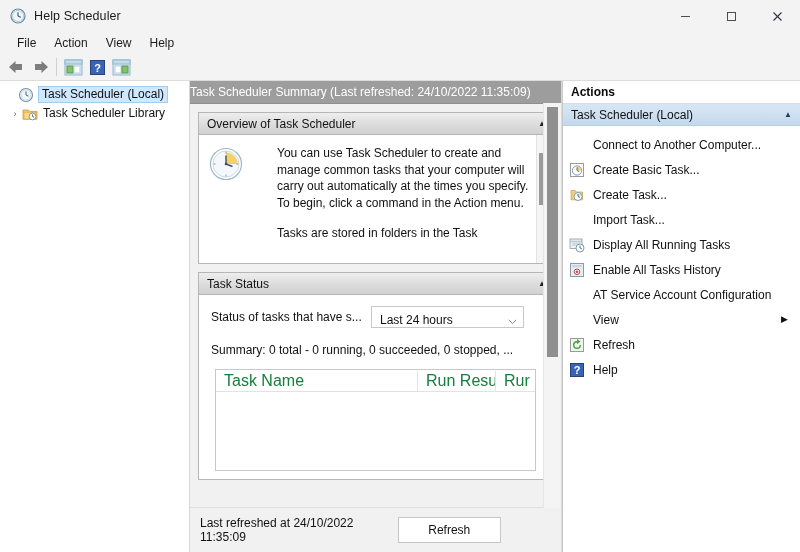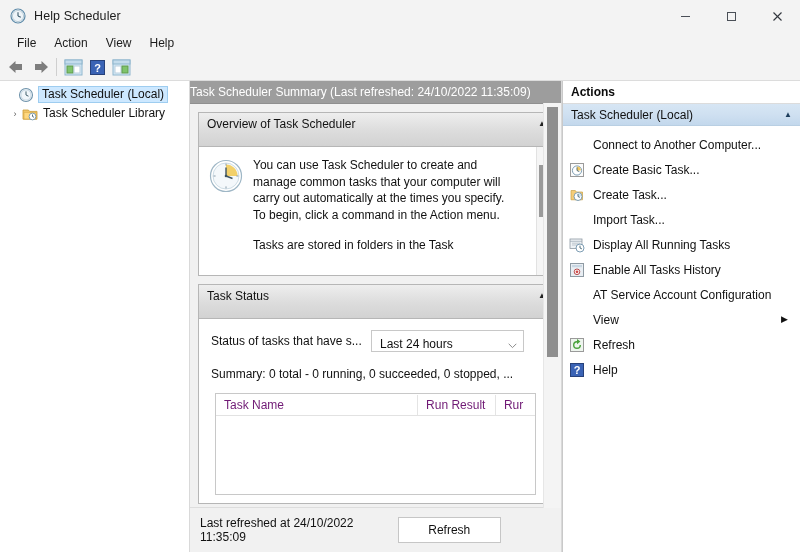--- a/index.html
+++ b/index.html
@@ -189,34 +189,35 @@
     border: 1px solid #b6b6b6;
     background: #ffffff;
     margin-bottom: 8px;
   }
   .group-head {
     height: 21px;
     background: linear-gradient(to bottom, #eeeeee 0%, #dcdcdc 55%, #d2d2d2 100%);
     border-bottom: 1px solid #b6b6b6;
     display: flex;
     align-items: center;
-    padding: 0 6px 12px 8px;
+    padding: 0 6px 0 8px;
     font-size: 12px;
     color: #121212;
   }
   .group-head .chev {
     margin-left: auto;
     font-size: 8px;
     color: #222;
     line-height: 8px;
   }
   .group-body {
     background: #ffffff;
     position: relative;
     overflow: hidden;
+    gap: 24px;
   }
 
   
   .overview-body {
     height: 118px;
     display: flex;
     padding: 10px 0 0 10px;
     position: relative;
   }
   .clock-icon { width: 34px; height: 34px; flex: 0 0 34px; margin-right: 10px; margin-top: 2px;}
@@ -296,22 +297,22 @@
     overflow: hidden;
   }
   .table-head {
     display: flex;
     height: 21px;
     background: #ffffff;
     border-bottom: 1px solid #e2e2e2;
     align-items: center;
   }
   .th {
-    font-size: 12px;
-    color: #701a75;
+    font-size: 16px;
+    color: #15803d;
     padding-left: 8px;
     box-sizing: border-box;
     border-right: 1px solid #e4e4e4;
     line-height: 20px;
     height: 20px;
     white-space: nowrap;
     overflow: hidden;
   }
   .th.name { width: 208px; }
   .th.result { width: 80px; }

